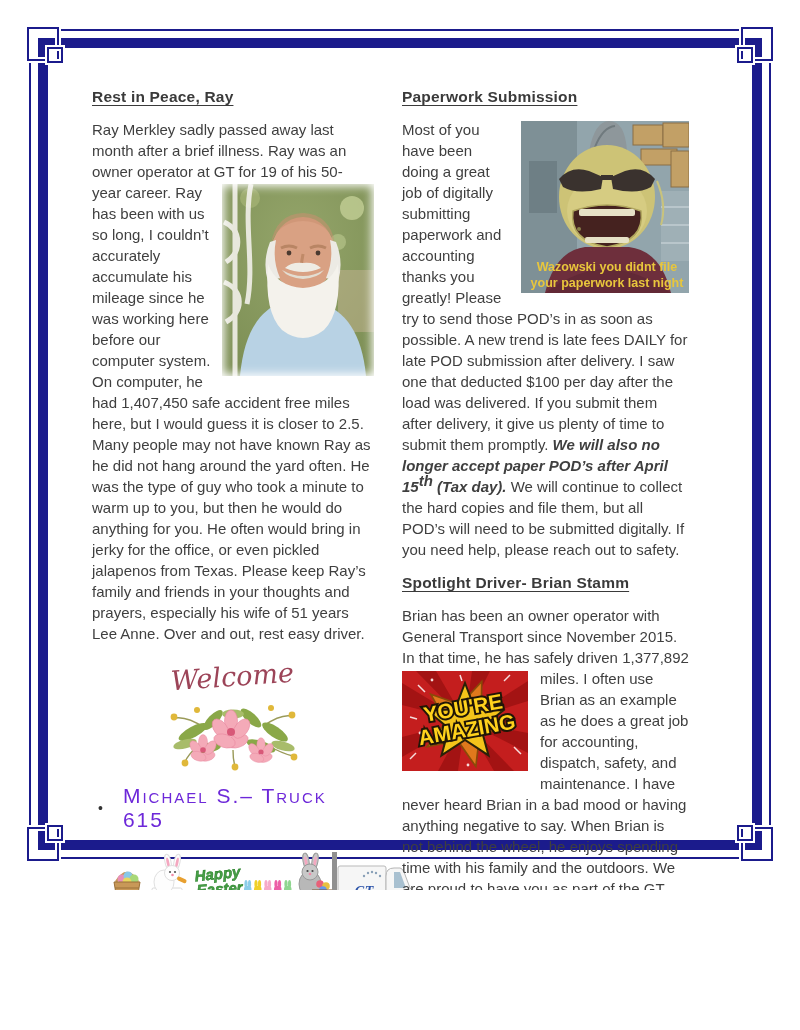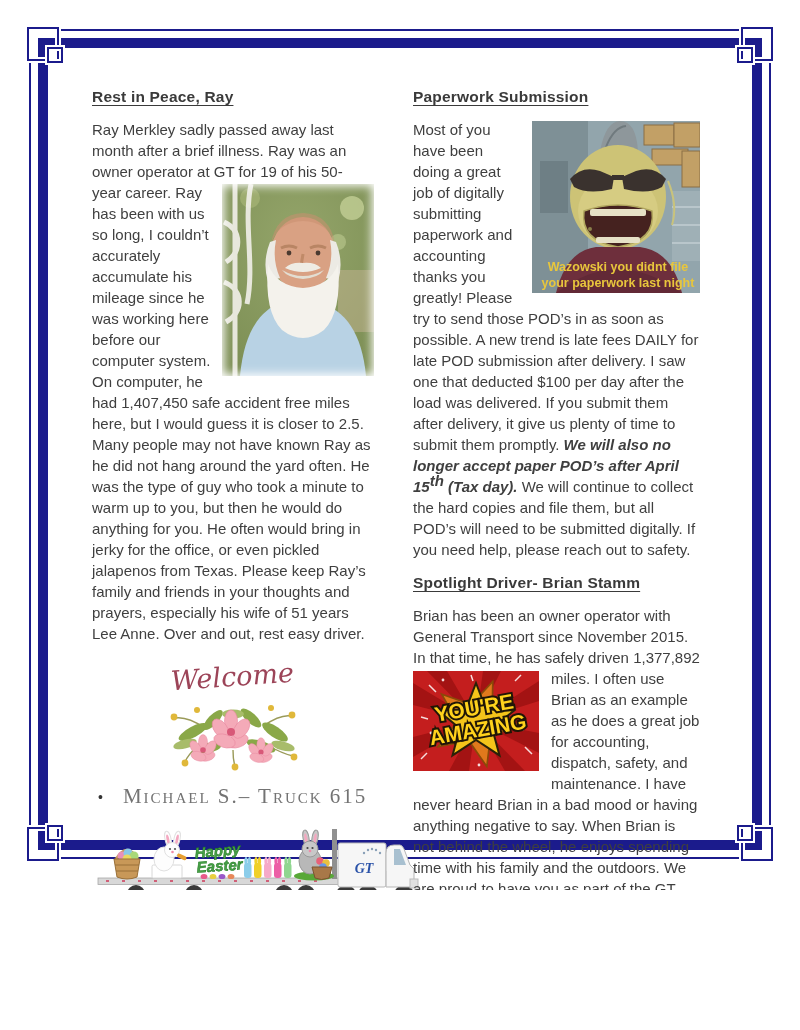--- a/index.html
+++ b/index.html
@@ -13,36 +13,36 @@
   .corner{position:absolute;border:2px solid #1b1b8c;
           box-shadow:0 0 0 2px #fff, inset 0 0 0 2px #fff;}
   .corner.big{width:28px;height:30px;}
   .corner.small{width:12px;height:12px;}
   .tl1{left:27px;top:27px;} .tl2{left:47px;top:47px;}
   .tr1{right:27px;top:27px;} .tr2{right:47px;top:47px;}
   .bl1{left:27px;bottom:29px;} .bl2{left:47px;bottom:49px;}
   .br1{right:27px;bottom:29px;} .br2{right:47px;bottom:49px;}
   
   .col-left{position:absolute;left:92px;top:88px;width:282px;}
-  .col-right{position:absolute;left:413px;top:88px;width:287px;}
+  .col-right{position:absolute;left:402px;top:88px;width:287px;}
   h2{font-size:15.5px;font-weight:700;color:#3a3a3a;margin:0 0 13px;
      text-decoration:underline;text-underline-offset:3px;letter-spacing:.2px;}
   h2.second{}
   p{font-size:15px;line-height:21px;margin:0 0 14px;}
   .bold-italic{font-weight:700;font-style:italic;}
   sup.bold-italic{font-size:15px;vertical-align:super;line-height:0;}
   .ray-photo{float:right;margin:2px 0 4px 10px;}
   .roz{float:right;margin:2px 0 6px 10px;}
   .amazing{float:left;margin:3px 12px 4px 0;}
   
   .welcome-svg{display:block;margin:6px auto 2px;}
   .bullet-line{display:flex;align-items:center;margin:10px 0 14px 6px;}
   .bullet-dot{font-size:14px;margin-right:20px;color:#333;}
-  .name-caps{font-family:Liberation Serif, serif;font-variant:small-caps;
-             font-size:21px;letter-spacing:2px;color:#737373;}
+  .name-caps{font-family:Liberation Sans, sans-serif;font-variant:small-caps;
+             font-size:21px;letter-spacing:2px;color:#6d28d9;}
   .truck-svg{display:block;margin:6px auto 0;}
   svg text{user-select:none;}
 </style>
 </head>
 <body>
 
 <div class="page">
 
   <div class="border-thin"></div>
   <div class="border-thick"></div>

